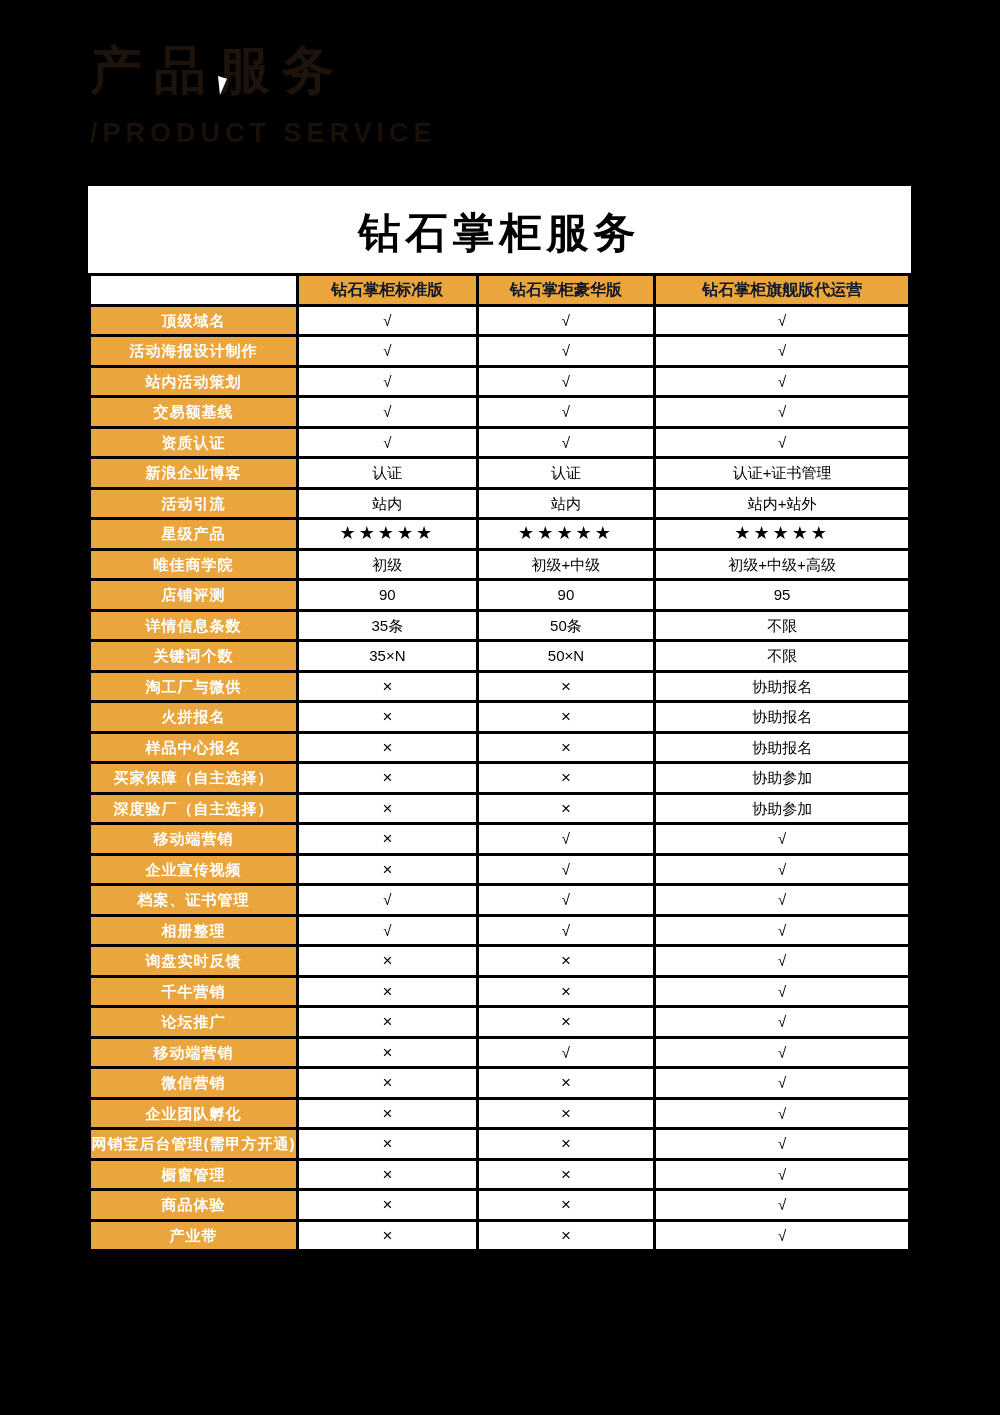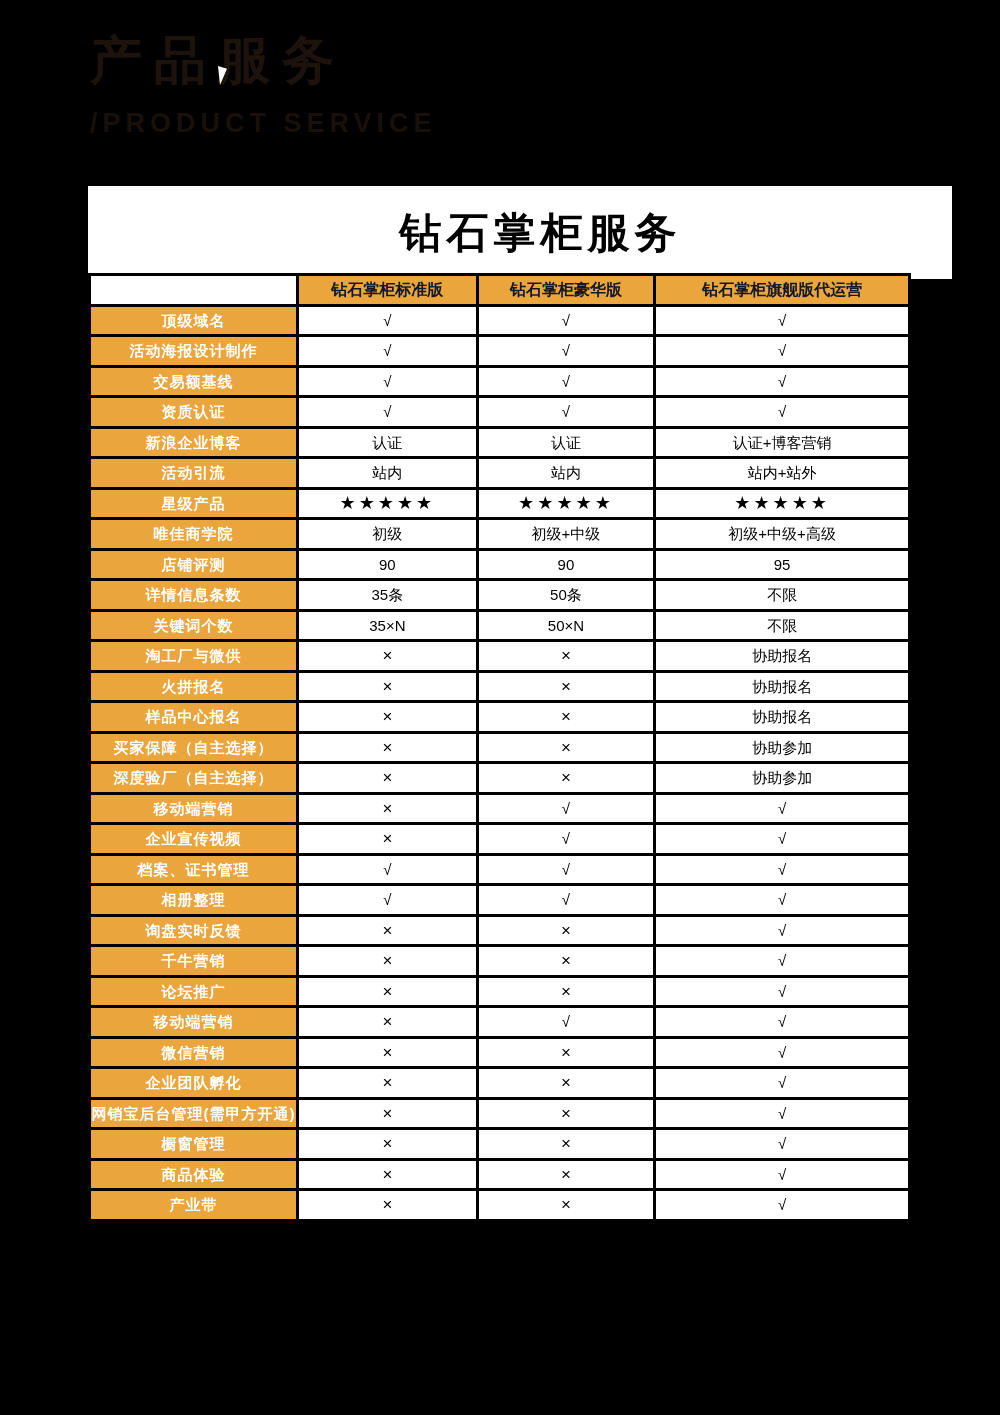--- a/index.html
+++ b/index.html
@@ -8,39 +8,39 @@
   }
   html,body{margin:0;padding:0;}
   body{
     width:1000px;height:1415px;
     background:#000;
     position:relative;
     overflow:hidden;
     font-family:"Liberation Sans","DejaVu Sans",sans-serif;
   }
   
-  .logo{position:absolute;left:90px;top:32px;width:400px;}
+  .logo{position:absolute;left:90px;top:42px;width:400px;}
   .logo-cn{
     font-size:52px;font-weight:bold;color:#1d130c;
     letter-spacing:12px;line-height:56px;white-space:nowrap;
   }
   .logo-en{
     font-size:27px;font-weight:bold;color:#181009;
     letter-spacing:5px;margin-top:20px;white-space:nowrap;
   }
   .logo-wedge{
     position:absolute;left:128px;top:34px;width:9px;height:19px;
     background:#ffffff;
     clip-path:polygon(0 0,100% 14%,22% 100%);
   }
   
   .banner{
     position:absolute;left:88px;top:186px;width:823px;height:93px;
     background:#ffffff;
-    display:flex;align-items:center;justify-content:center;padding-left:41px;
+    display:flex;align-items:center;justify-content:center;
   }
   .banner h1{
     margin:0;font-size:42px;font-weight:900;color:#000;
     letter-spacing:5px;white-space:nowrap;
   }
   
   table.compare{
     position:absolute;left:88px;top:273px;width:823px;
     border-collapse:collapse;table-layout:fixed;
   }
@@ -101,36 +101,42 @@
         <td class="check">√</td>
         <td class="check">√</td>
       </tr>
       <tr>
         <th>活动海报设计制作</th>
         <td class="check">√</td>
         <td class="check">√</td>
         <td class="check">√</td>
       </tr>
       <tr>
+        <th>站内活动策划</th>
+        <td class="check">√</td>
+        <td class="check">√</td>
+        <td class="check">√</td>
+      </tr>
+      <tr>
         <th>交易额基线</th>
         <td class="check">√</td>
         <td class="check">√</td>
         <td class="check">√</td>
       </tr>
       <tr>
         <th>资质认证</th>
         <td class="check">√</td>
         <td class="check">√</td>
         <td class="check">√</td>
       </tr>
       <tr>
         <th>新浪企业博客</th>
         <td>认证</td>
         <td>认证</td>
-        <td>认证+博客营销</td>
+        <td>认证+证书管理</td>
       </tr>
       <tr>
         <th>活动引流</th>
         <td>站内</td>
         <td>站内</td>
         <td>站内+站外</td>
       </tr>
       <tr>
         <th>星级产品</th>
         <td class="stars">★★★★★</td>

